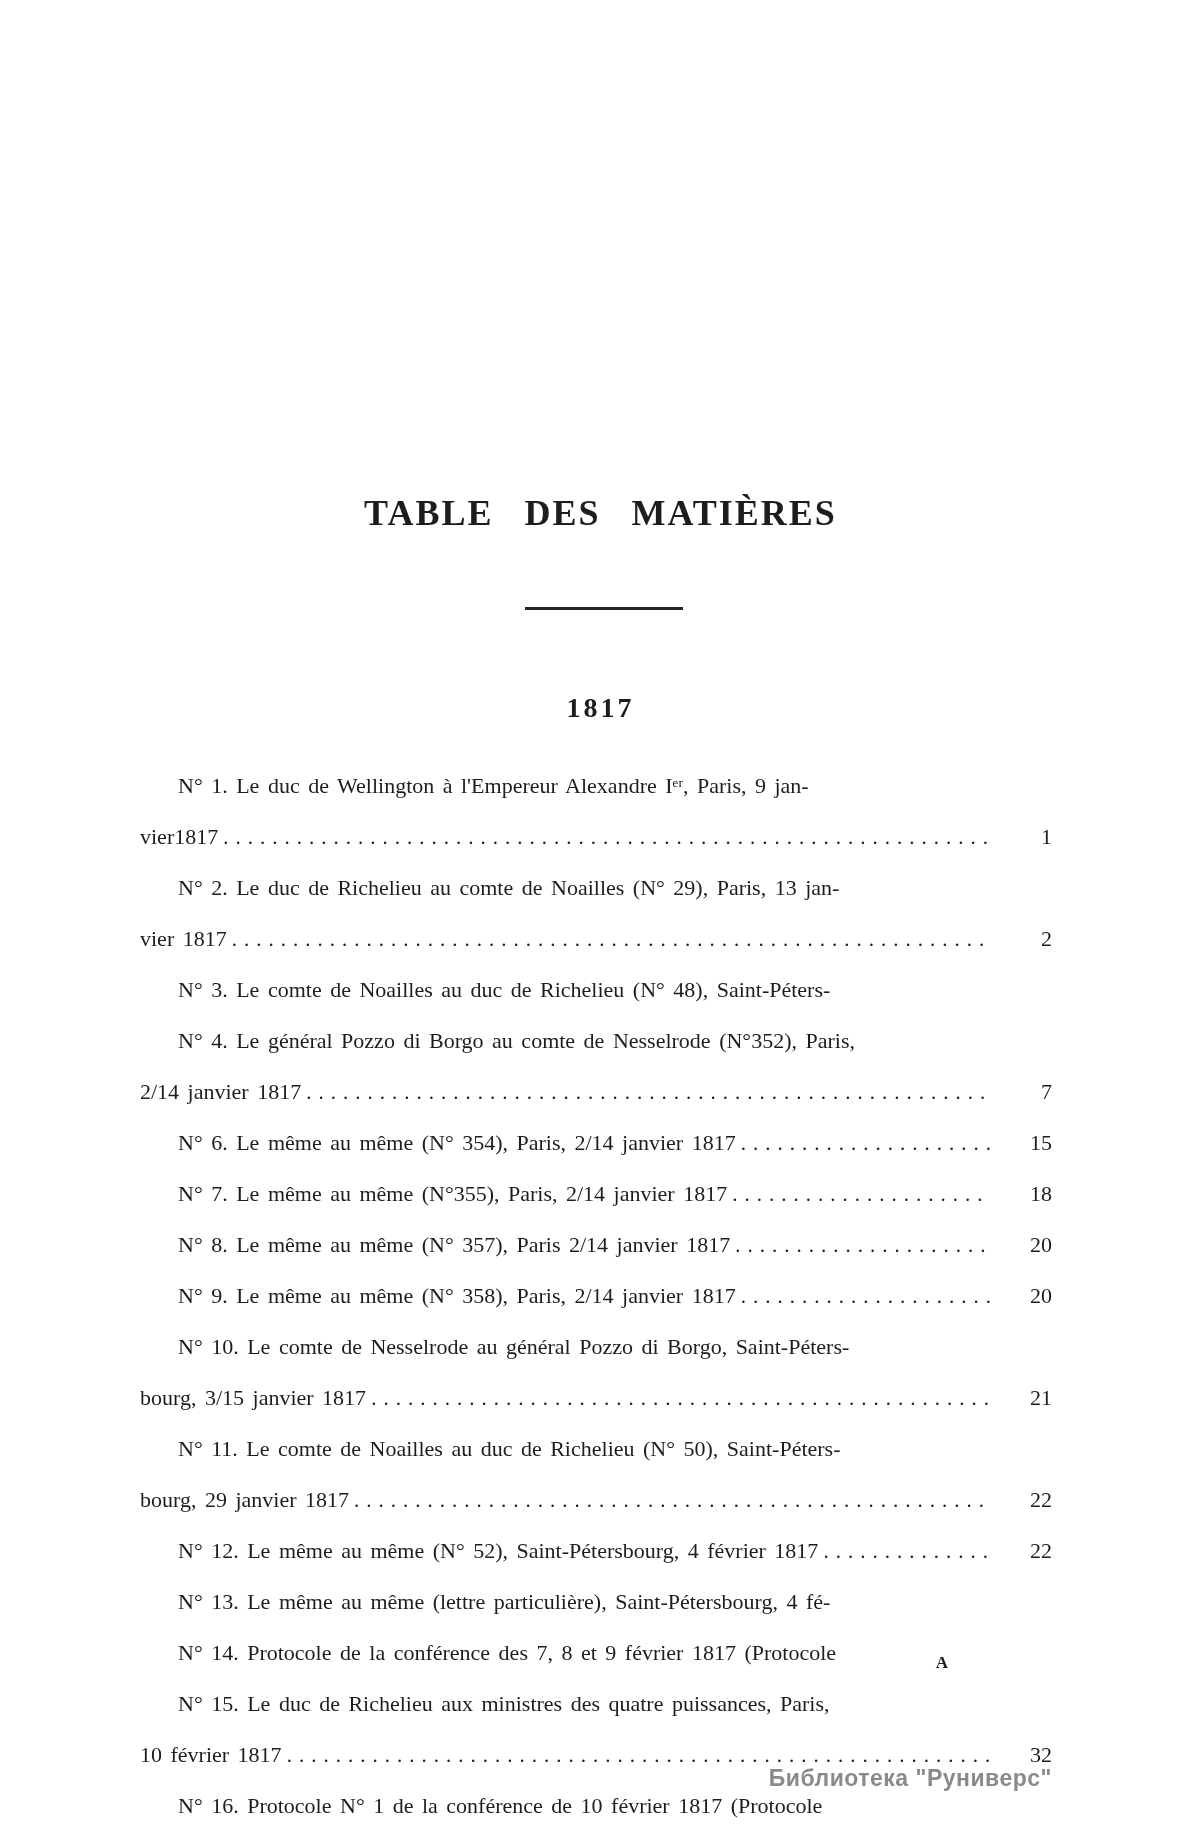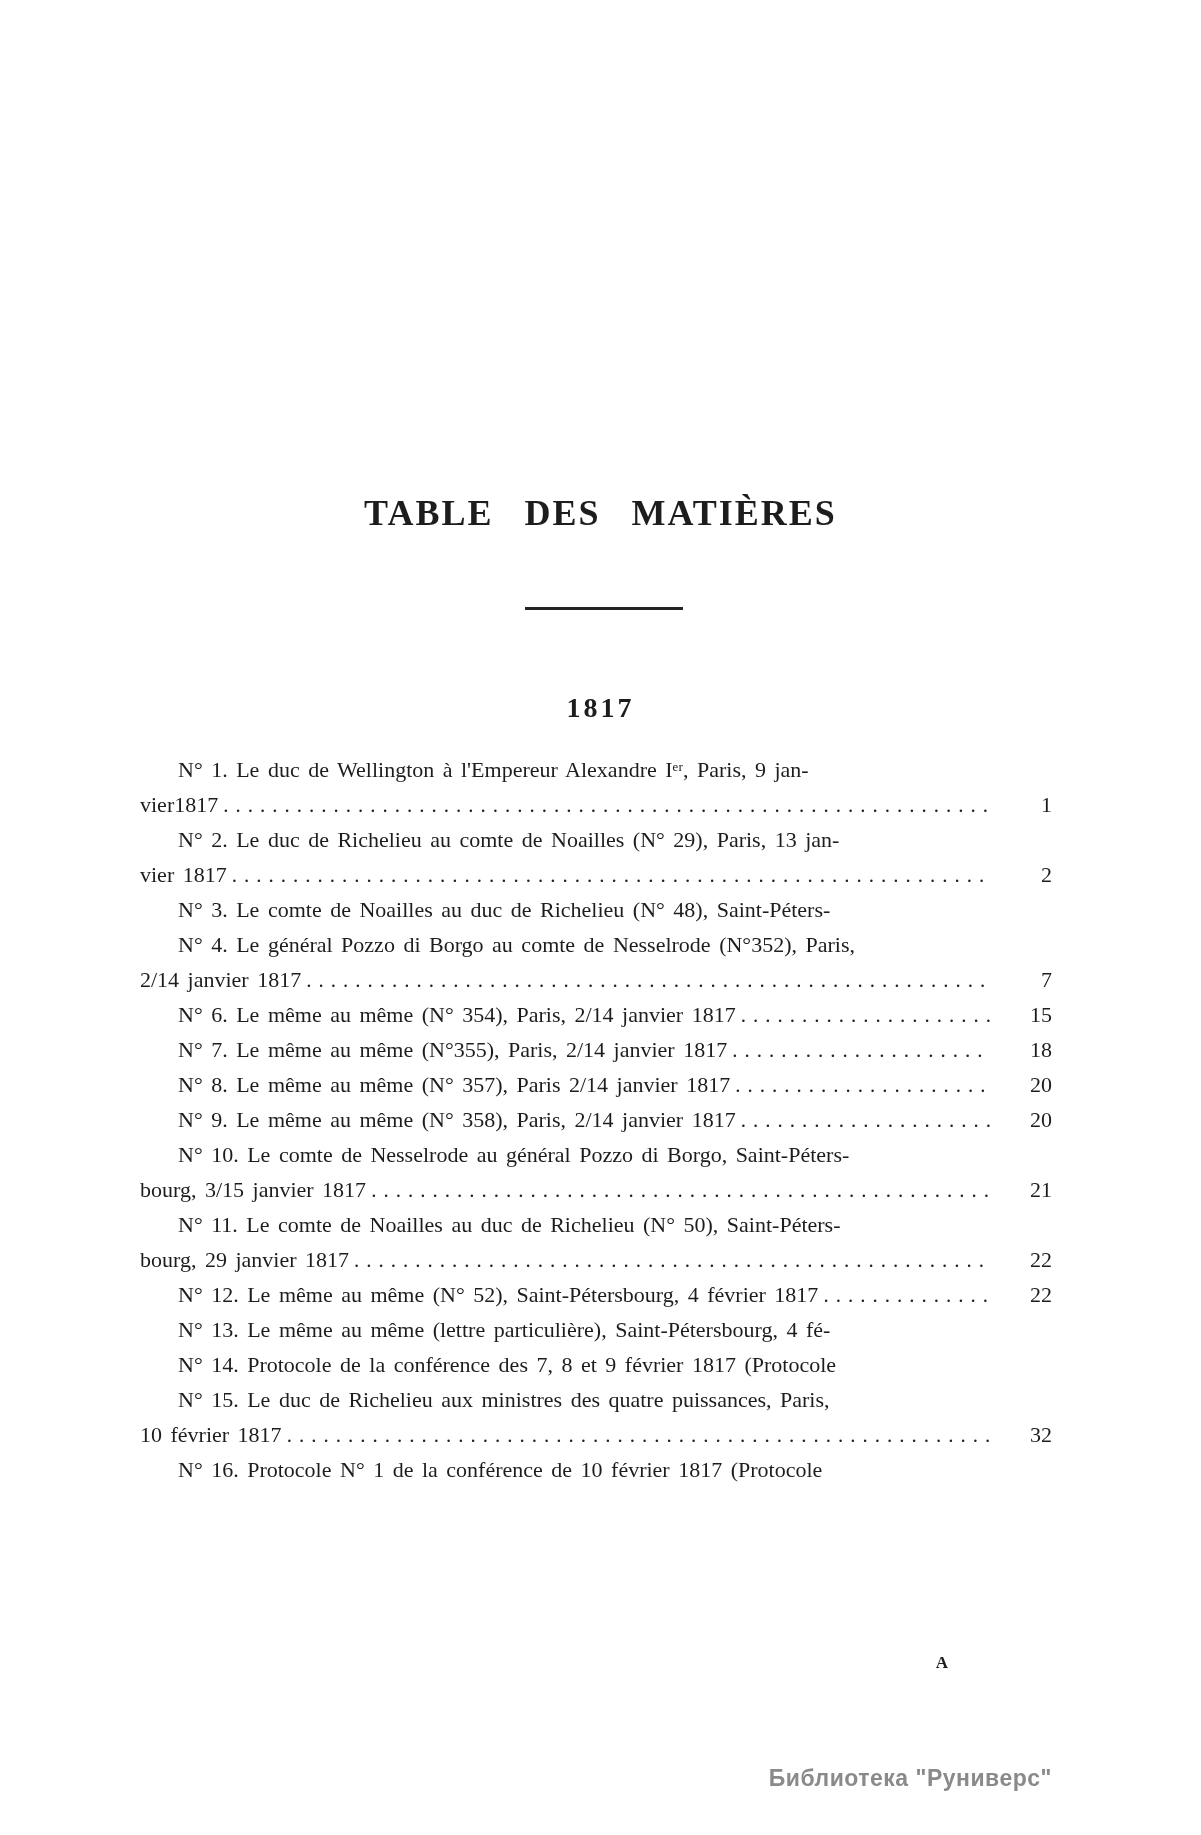--- a/index.html
+++ b/index.html
@@ -56,20 +56,21 @@
     width: 912px;
     font-size: 22px;
     word-spacing: 3px;
   }
   .toc-entry { }
   .toc-line {
     height: 35px;
     line-height: 35px;
     white-space: pre;
     overflow: hidden;
+    margin-top: 16px;
   }
   .indent { padding-left: 38px; }
   .final { display: flex; align-items: baseline; }
   .toc-text { white-space: pre; flex: 0 0 auto; }
   .leader {
     flex: 1 1 auto;
     min-width: 0;
     overflow: hidden;
     white-space: nowrap;
     margin-left: 5px;

